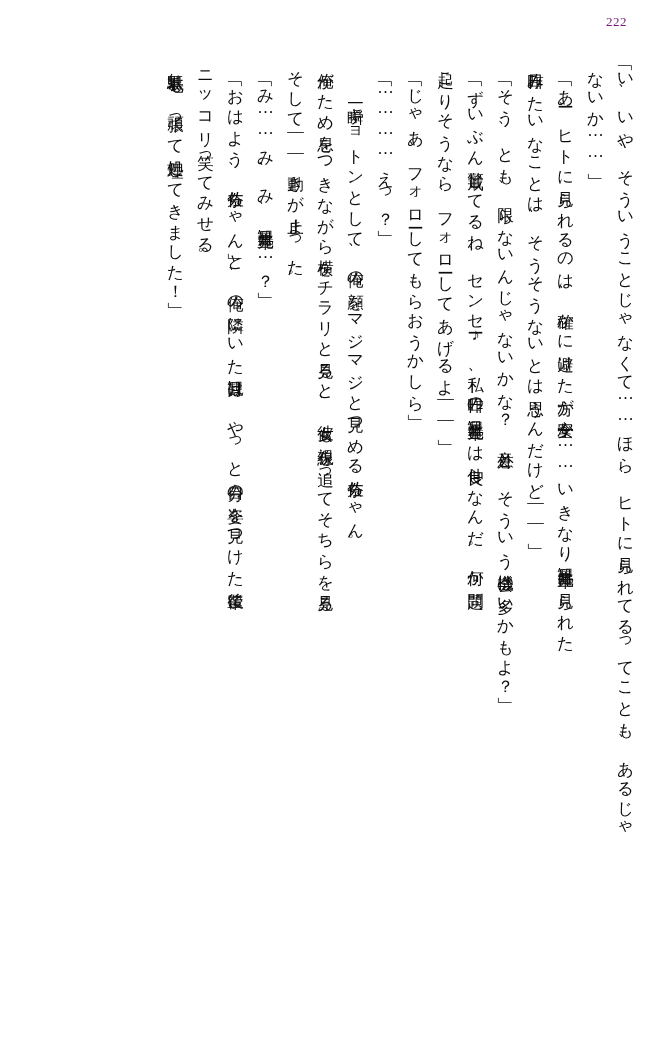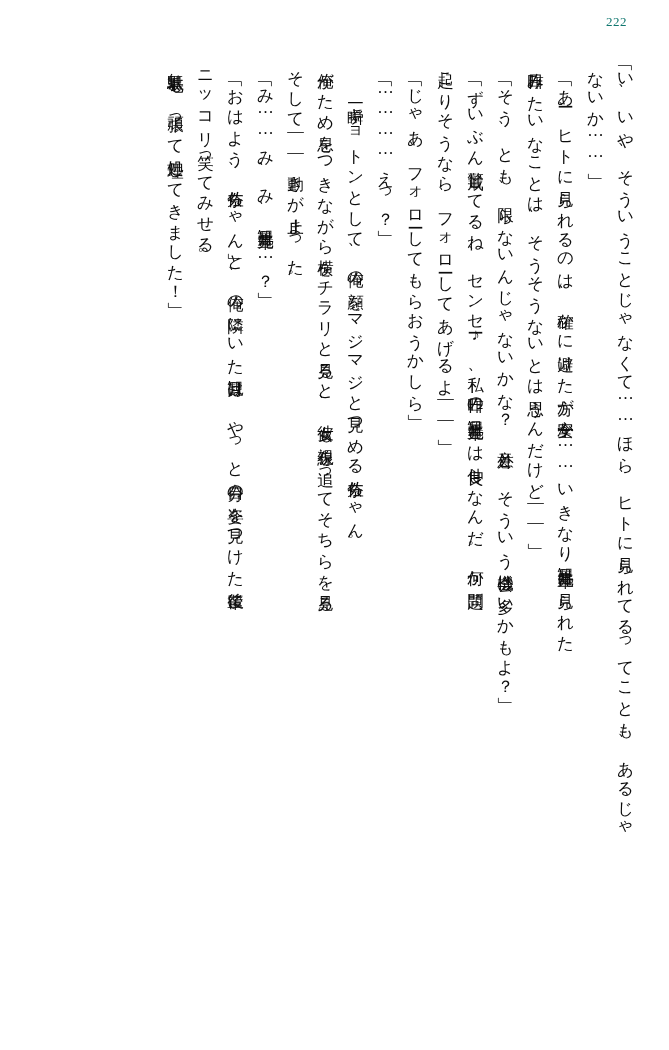--- a/index.html
+++ b/index.html
@@ -15,21 +15,21 @@
     overflow: hidden;
     font-family: "Liberation Serif", "DejaVu Serif", serif;
     color: #0d0d0d;
   }
   .page-number {
     position: absolute;
     top: 14px;
     right: 42px;
     font-size: 13px;
     letter-spacing: 0.5px;
-    color: #0f766e;
+    color: #701a75;
   }
   .text-block {
     position: absolute;
     top: 60px;
     right: 36px;
     left: 30px;
     bottom: 40px;
     display: flex;
     flex-direction: row-reverse;
     align-items: flex-start;

